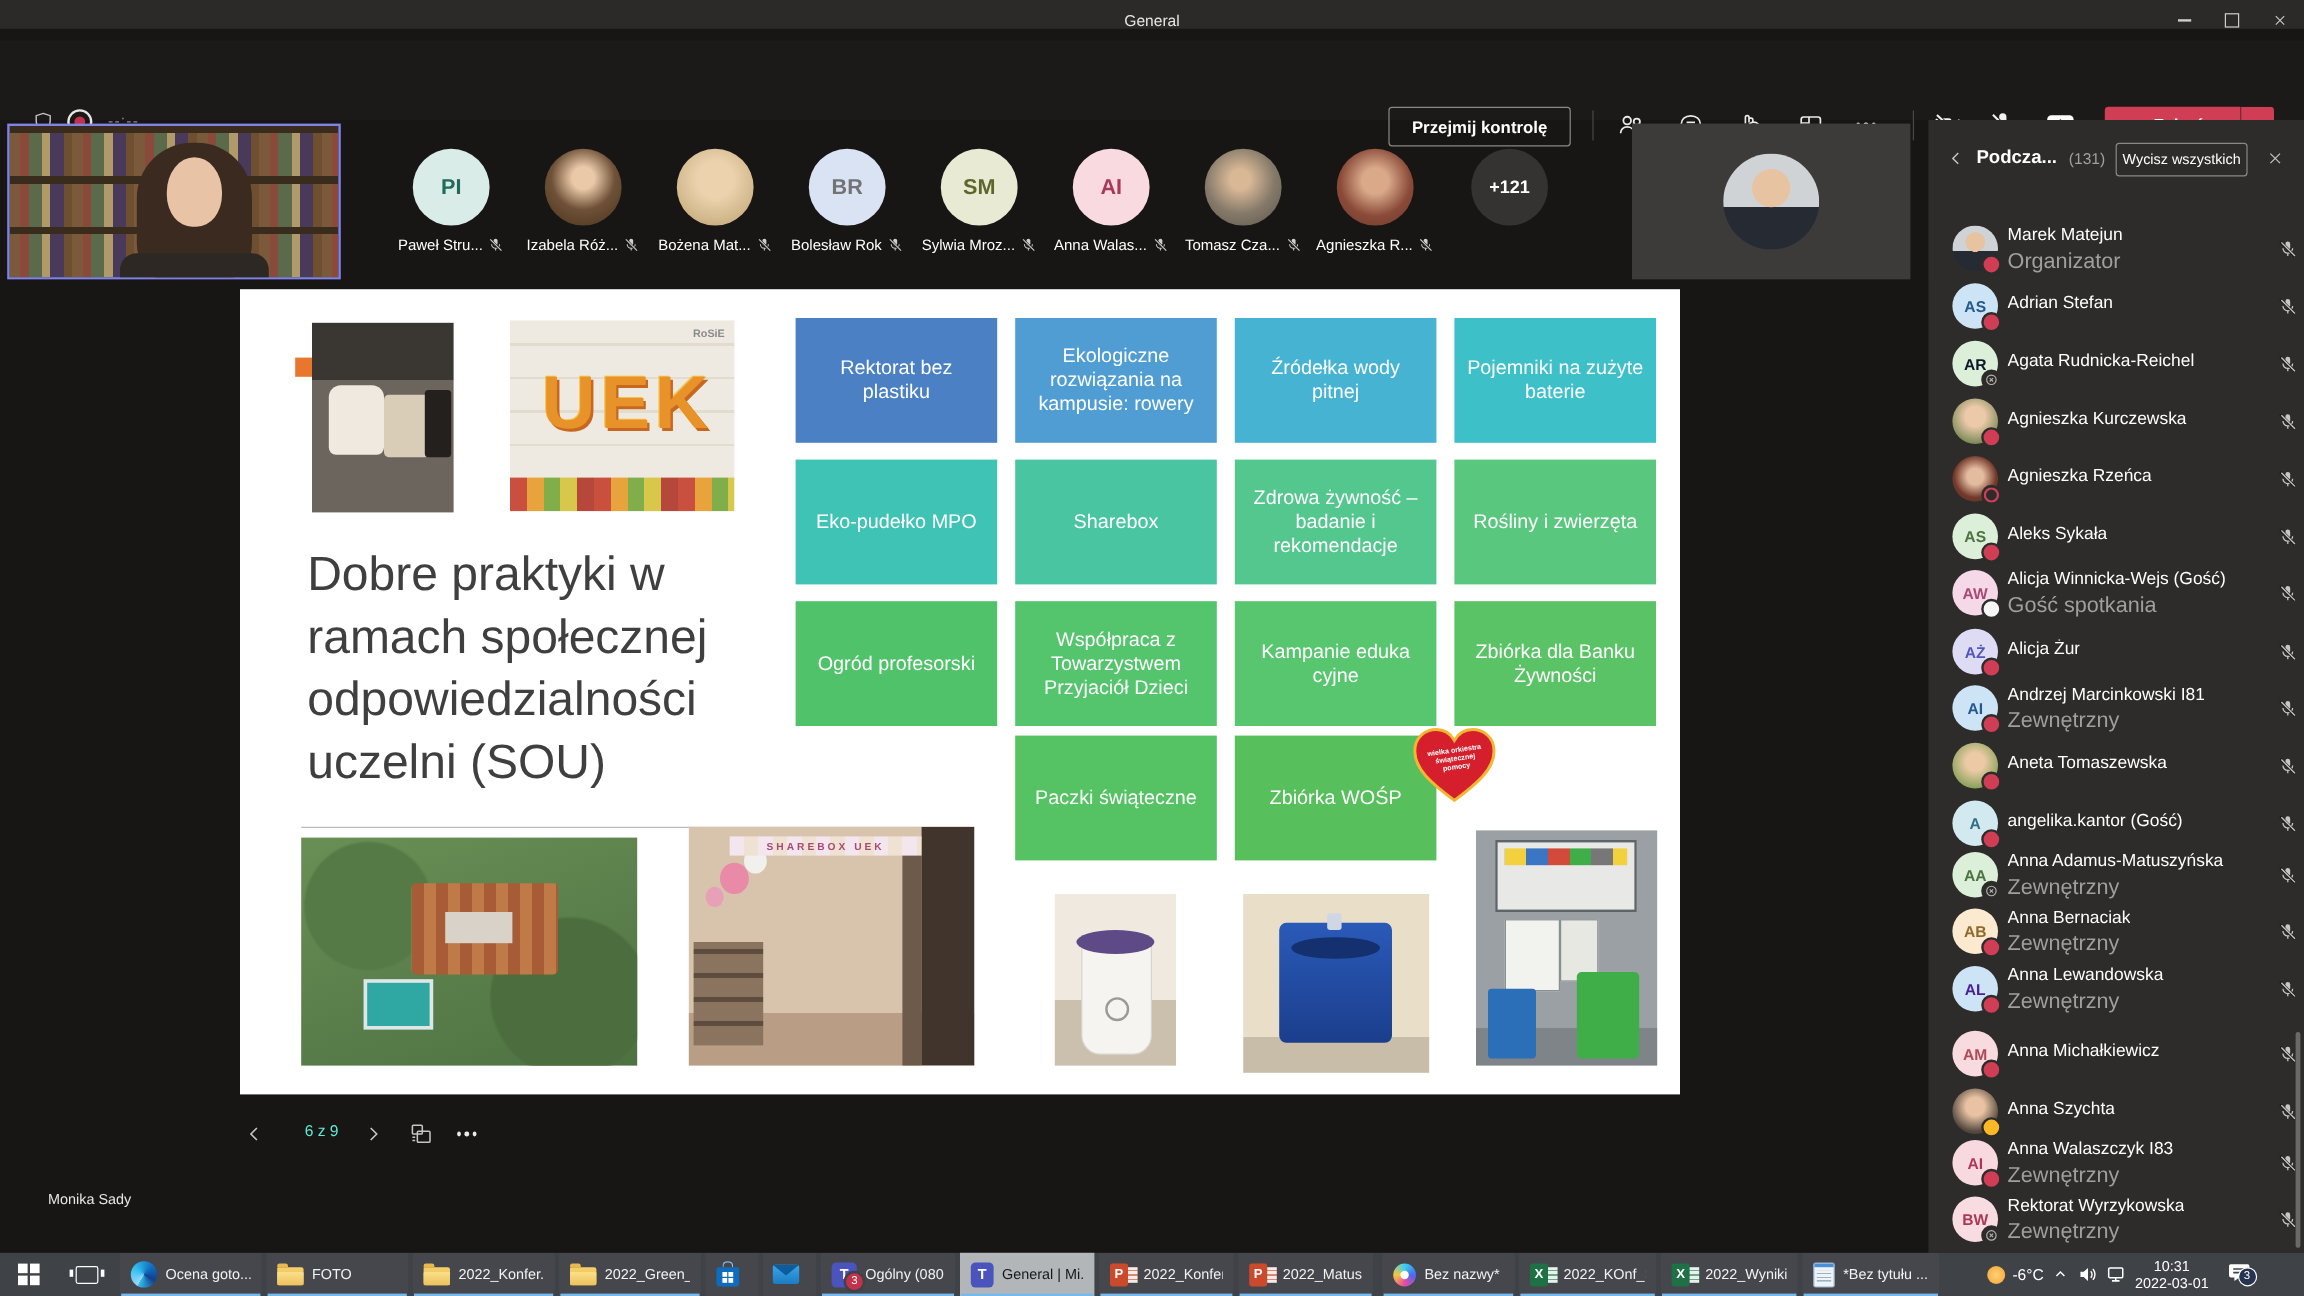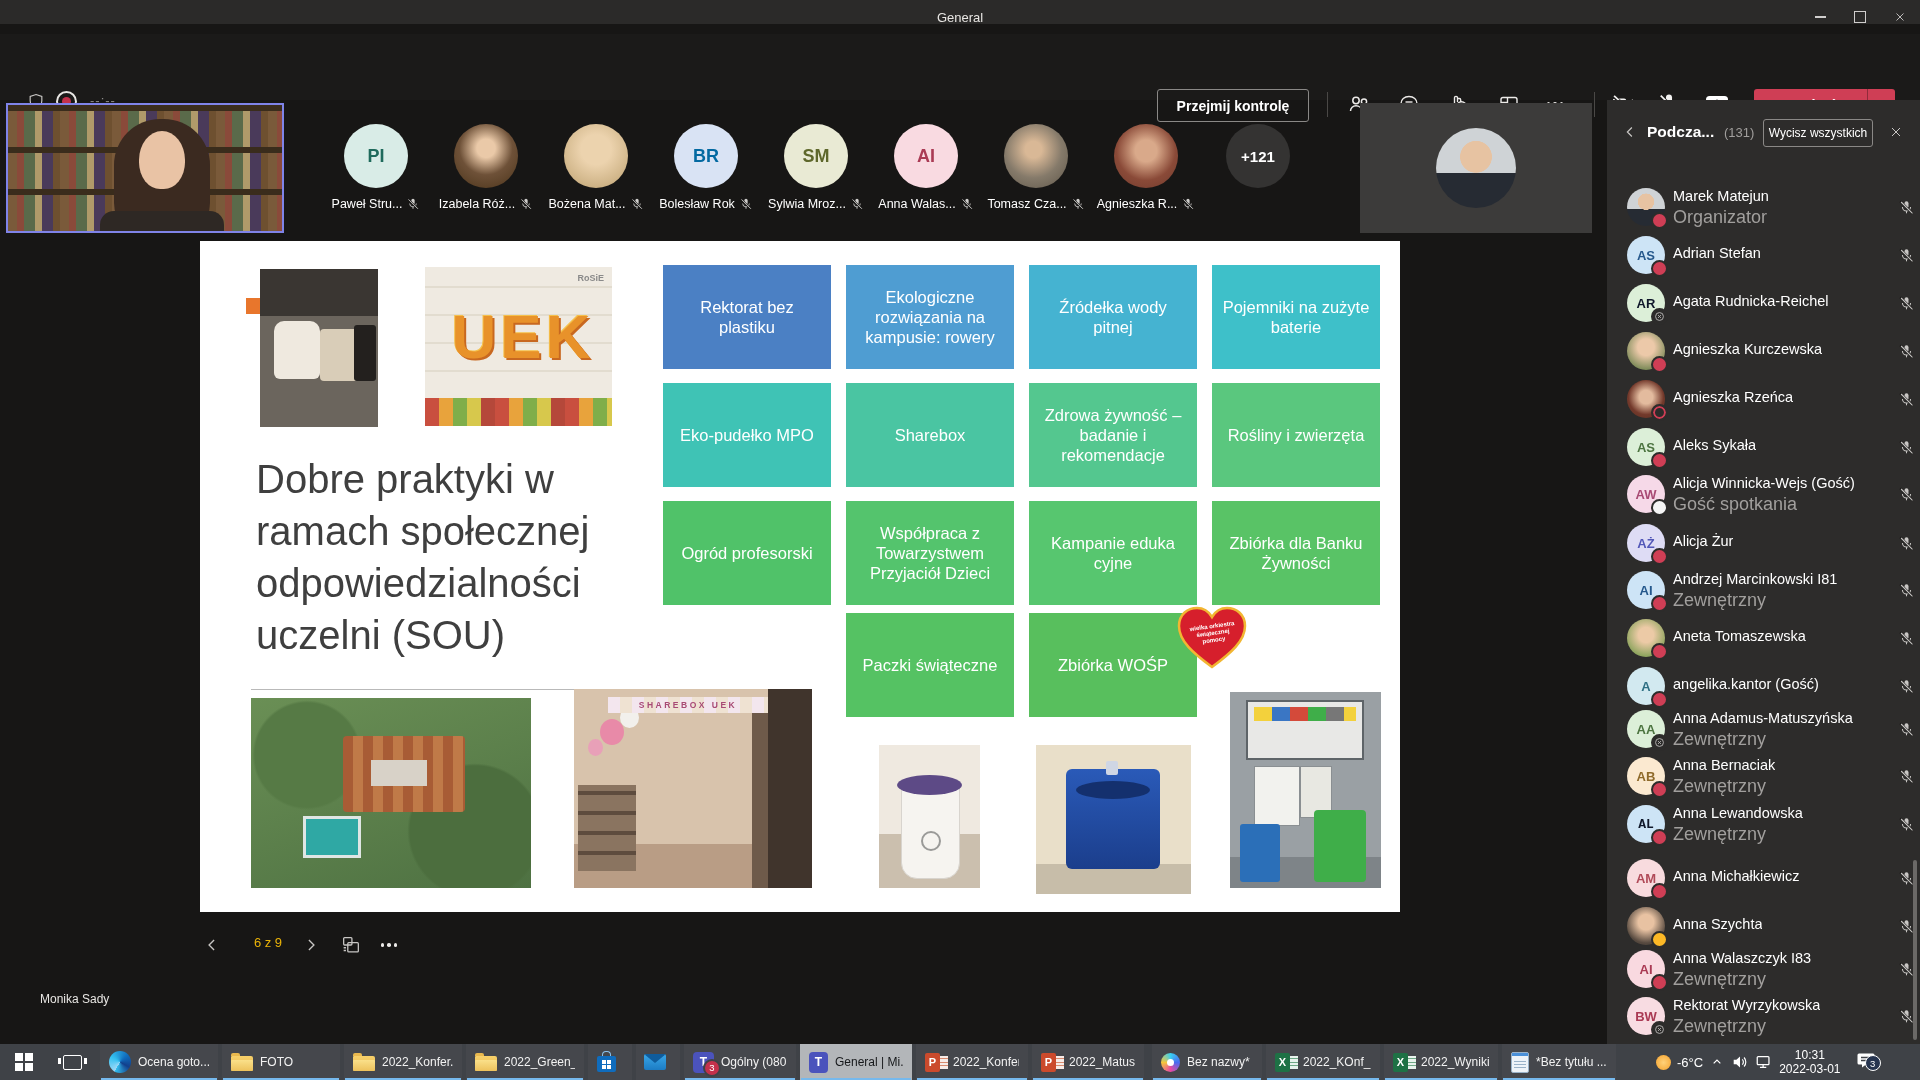--- a/index.html
+++ b/index.html
@@ -103,21 +103,21 @@
         background:repeating-linear-gradient(90deg,#f3d13c 0 18px,#3a76c4 18px 36px,#d44a3a 36px 54px,#3fae49 54px 72px,#777 72px 90px)}
   .bn-sheet1{left:24px;top:74px;width:44px;height:58px;background:#f2f2ee;border:1px solid #8a8f92}
   .bn-sheet2{left:70px;top:74px;width:30px;height:50px;background:#e8e8e2;border:1px solid #8a8f92}
   .bn-green{left:84px;top:118px;width:52px;height:72px;background:#3fae49;border-radius:4px}
   .bn-blue{left:10px;top:132px;width:40px;height:58px;background:#2b6fb8;border-radius:3px}
   .hline{background:#b9b9b9;height:1px}
   .orange-sq{background:#e8762c}
   .heart-txt{left:13px;top:18px;width:50px;font-size:6px;line-height:7px;color:#fff;text-align:center;
         transform:rotate(-8deg);font-weight:700}
   .nav-ic{color:#c8c6c4}
-  .navpage{font-size:13px;color:#eab308}
+  .navpage{font-size:13px;color:#5eead4}
   .presname{font-size:12px;color:#e8e6e3}
   
   .sidebar{left:1607px;top:100px;width:313px;height:944px;background:#2d2c2b;overflow:hidden}
   .sb-title{left:40px;top:23px;font-size:15.5px;font-weight:700;color:#fff}
   .sb-count{left:117px;top:25px;font-size:13px;color:#a19f9d}
   .sb-mute{left:156px;top:19px;width:110px;height:28px;border:1px solid #8a8886;border-radius:3px;
         display:flex;align-items:center;justify-content:center;font-size:12px;color:#fff;box-sizing:border-box}
   .prow{left:0;width:332px;height:48px}
   .pav{left:20px;top:5px;width:38px;height:38px}
   .pini{position:absolute;inset:0;border-radius:50%;display:flex;align-items:center;justify-content:center;
@@ -371,21 +371,21 @@
 
 <div class="ab webcam">
   <div class="ab wc-hair"></div>
   <div class="ab wc-face"></div>
   <div class="ab wc-body"></div>
 </div>
 
 <div class="ab sav" style="left: 344px; background: rgb(217, 236, 231); color: rgb(31, 106, 92);">PI</div>
 <div class="ab sav p-izabela" style="left:454px"></div>
 <div class="ab sav p-bozena" style="left:564px"></div>
-<div class="ab sav" style="left: 674px; background: rgb(217, 227, 244); color: #0369a1;">BR</div>
+<div class="ab sav" style="left: 674px; background: rgb(217, 227, 244); color: #737373;">BR</div>
 <div class="ab sav" style="left: 784px; background: rgb(233, 234, 212); color: rgb(94, 103, 43);">SM</div>
 <div class="ab sav" style="left: 894px; background: rgb(249, 218, 225); color: rgb(170, 58, 84);">AI</div>
 <div class="ab sav p-tomasz" style="left:1004px"></div>
 <div class="ab sav p-agnieszka" style="left:1114px"></div>
 <div class="ab sav" style="left:1226px;background:#343332;color:#fff;font-size:15px">+121</div>
 
 <div class="ab sname" style="left:311px">
     <span>Paweł Stru...</span>
     <svg class="smic" viewBox="0 0 24 24">
       <use href="#i-micoff"></use>
@@ -700,21 +700,21 @@
         <span class="pst st-busy"></span>
       </div>
     <div class="ab pname">Anna Bernaciak</div>
     <div class="ab psub">Zewnętrzny</div>
     <svg class="pmic" viewBox="0 0 24 24">
         <use href="#i-micoff"></use>
       </svg>
   </div>
   <div class="ab prow two" style="top:700px">
     <div class="ab pav">
-        <span class="pini" style="background: rgb(205, 228, 246); color: #0f172a; font-family: Liberation Mono, monospace;">AL</span>
+        <span class="pini" style="background: rgb(205, 228, 246); color: #4c1d95;">AL</span>
         <span class="pst st-busy"></span>
       </div>
     <div class="ab pname">Anna Lewandowska</div>
     <div class="ab psub">Zewnętrzny</div>
     <svg class="pmic" viewBox="0 0 24 24">
         <use href="#i-micoff"></use>
       </svg>
   </div>
   <div class="ab prow" style="top:754px">
     <div class="ab pav">

